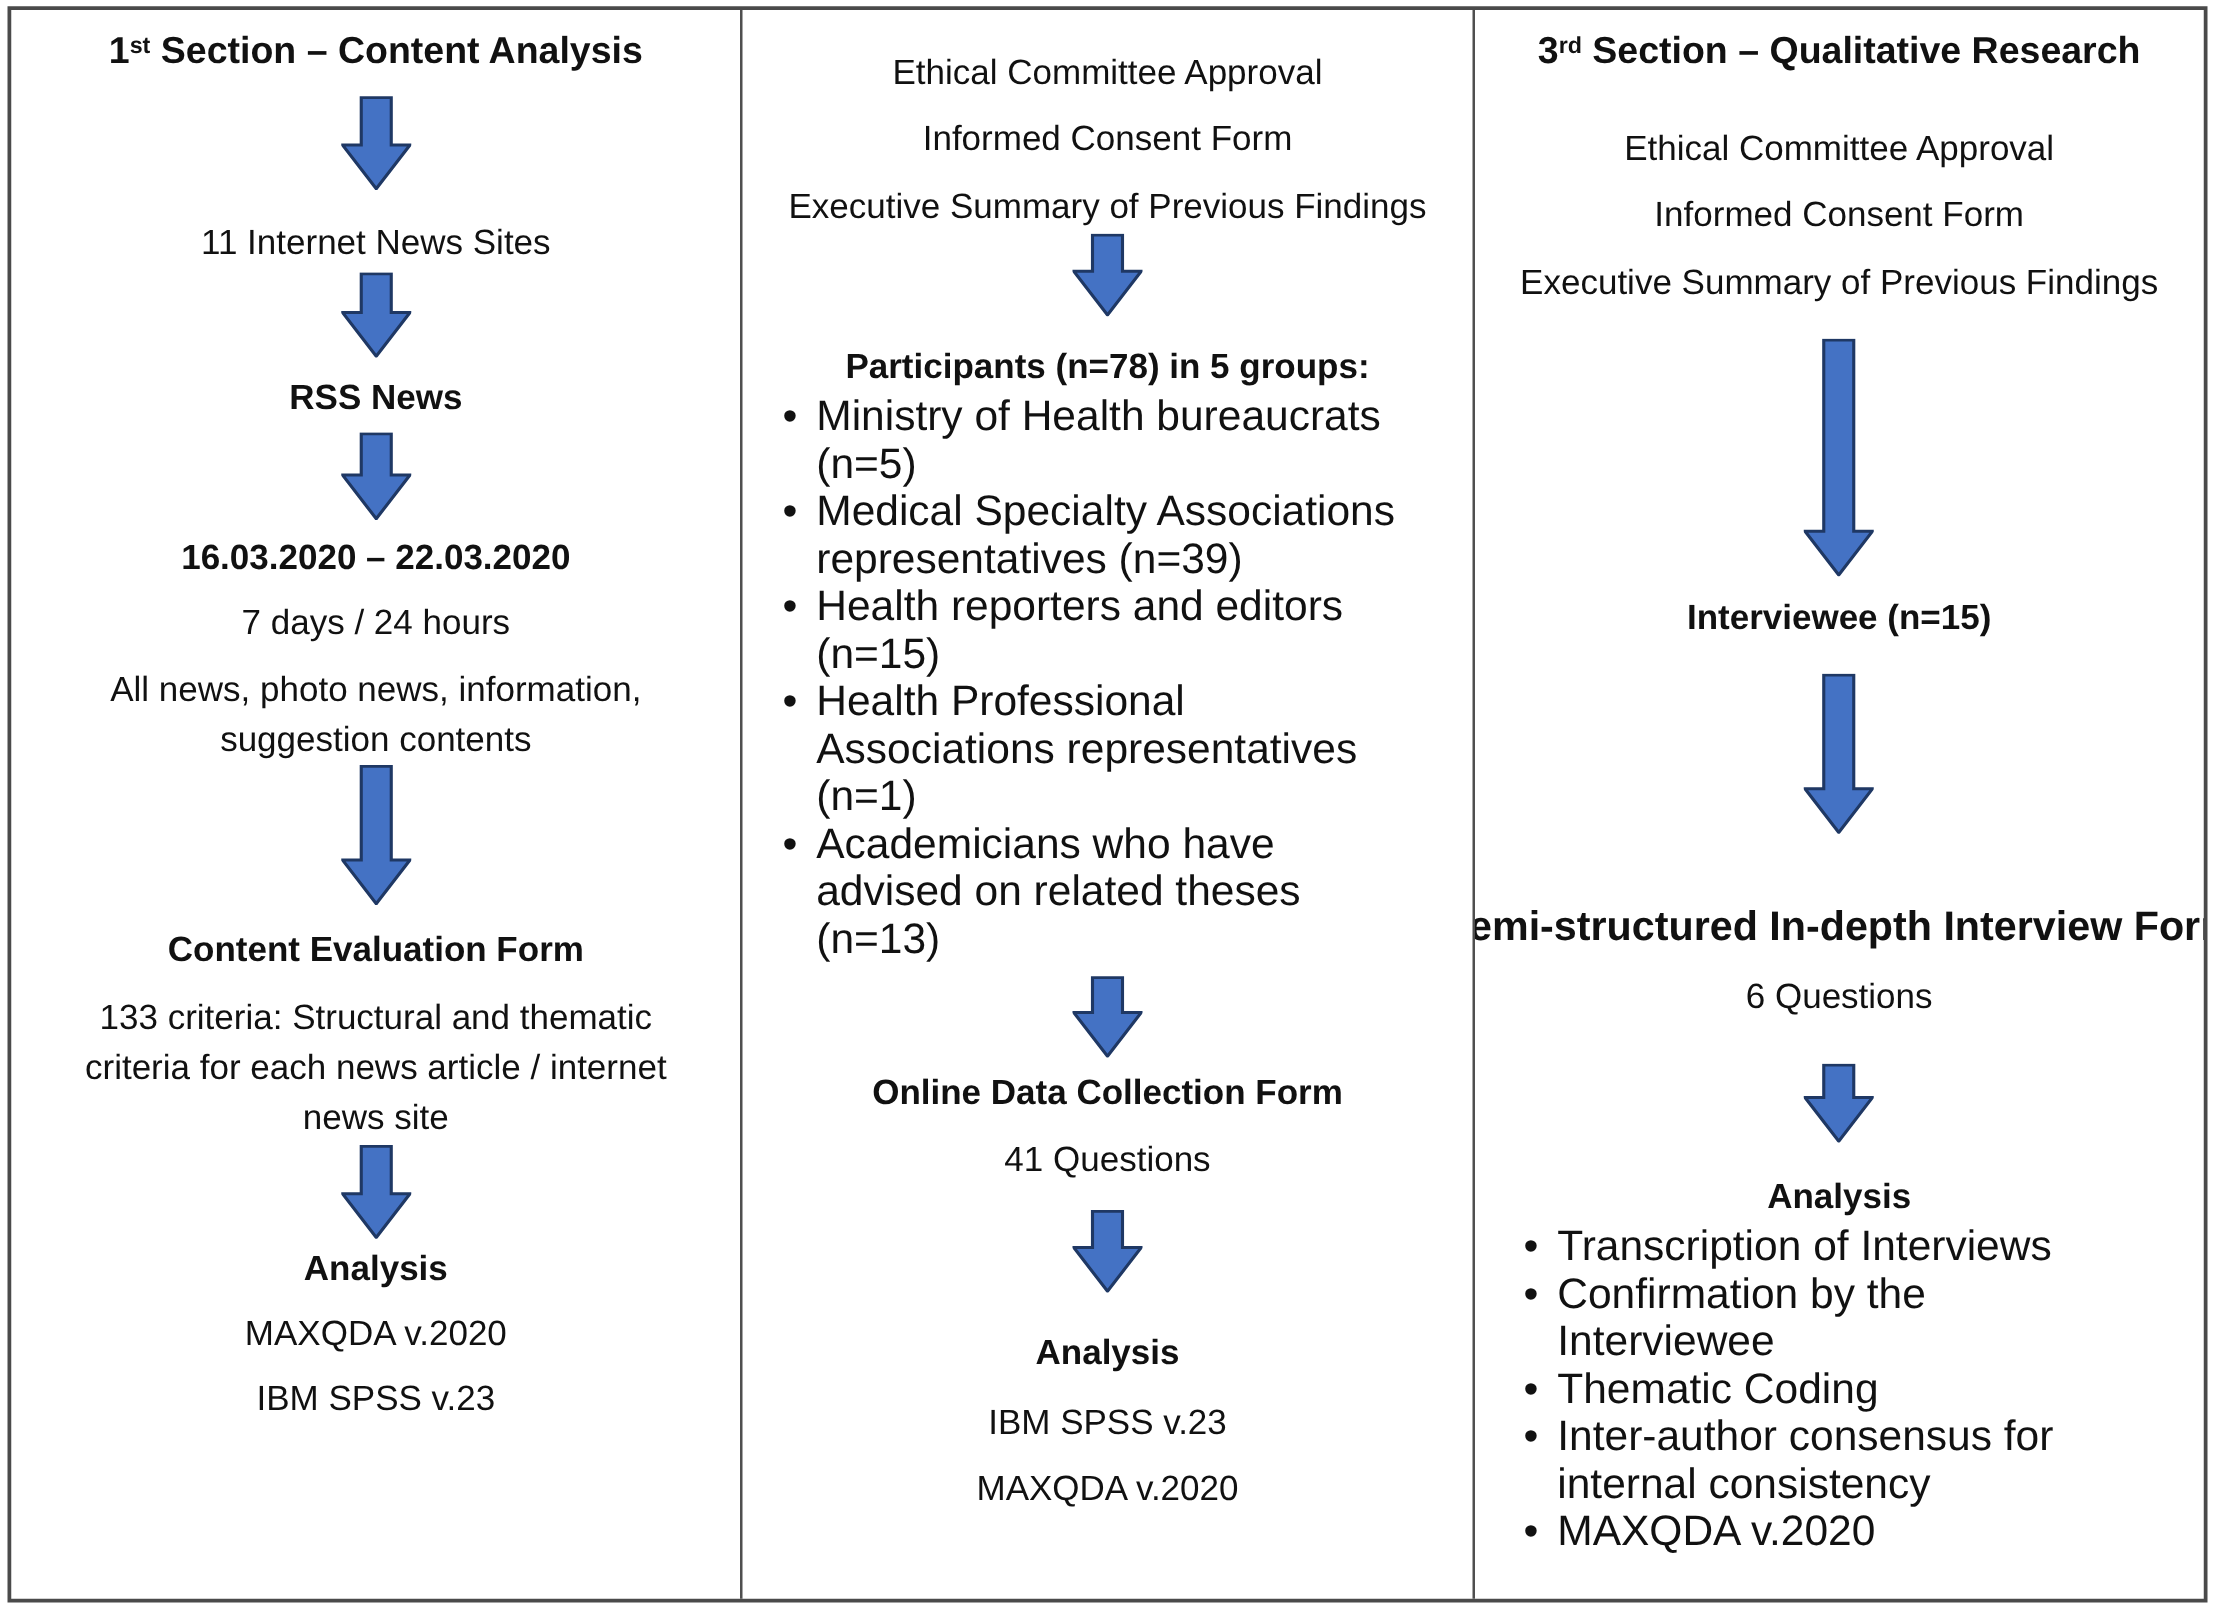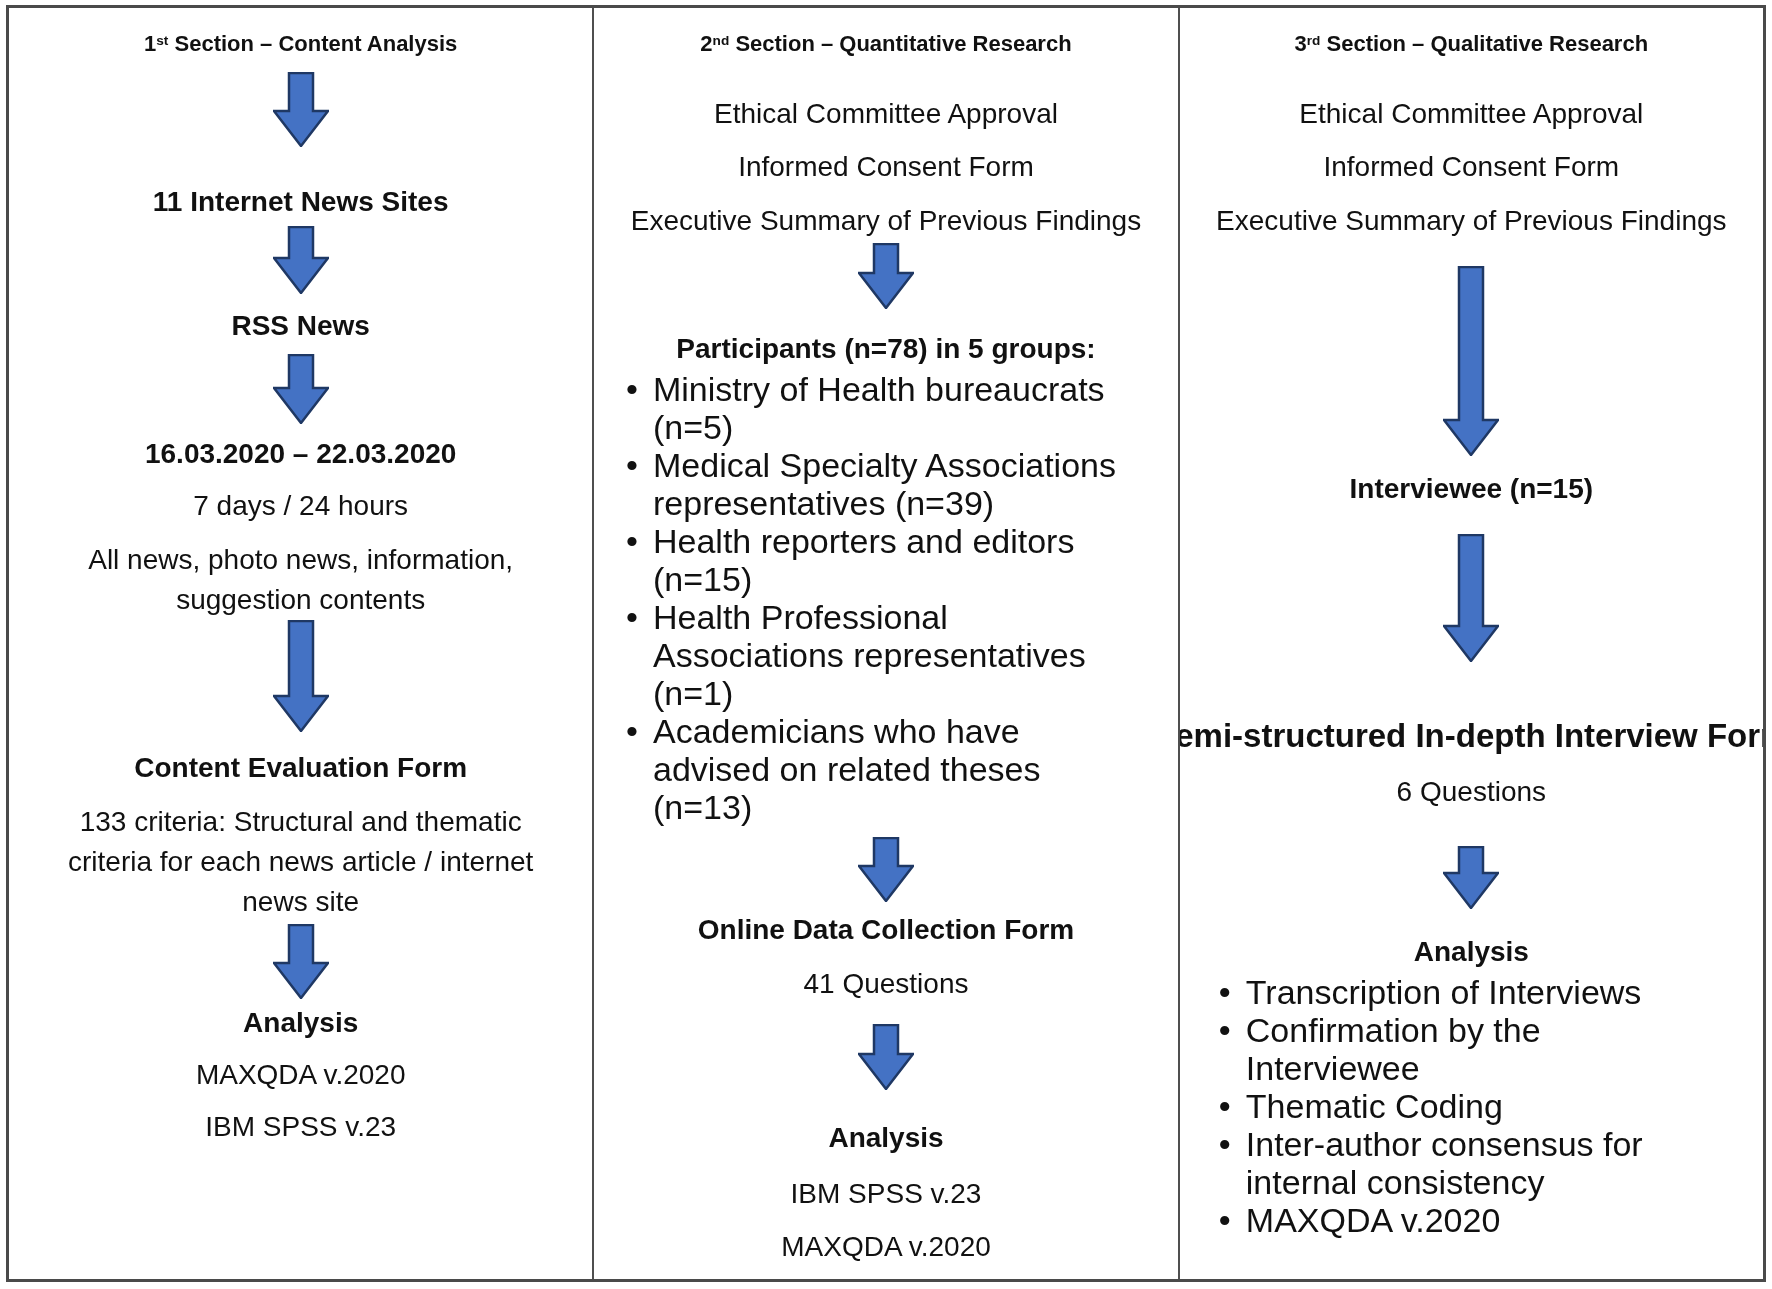--- a/index.html
+++ b/index.html
@@ -30,24 +30,23 @@
   }
   .col.divider { border-right: 2px solid #4f4f4f; }
 
   .t {
     font-size: 28px;
     line-height: 40px;
   }
   .b { font-weight: 700; }
   .i { font-style: italic; }
   .title {
-    font-size: 22px;
+    font-size: 30px;
     font-weight: 700;
-    line-height: 41px;
-    margin-top: 12px;
+    line-height: 56px;
   }
   .sup {
     font-size: 0.62em;
     vertical-align: 0.45em;
     font-weight: 700;
   }
   .arrow { display: block; }
   .arrow polygon {
     fill: var(--arrow-fill, #4472c4);
     stroke: var(--arrow-stroke, #1f3864);
@@ -67,21 +66,21 @@
     padding-left: 27px;
   }
   ul.bullets li::before {
     content: "\2022";
     position: absolute;
     left: 0;
     top: 0;
   }
   
   .c1-a1 { margin-top: 8px; }
-  .c1-news { margin-top: 35px; font-weight: bold; }
+  .c1-news { margin-top: 22px; }
   .c1-a2 { margin-top: 4px; }
   .c1-rss { margin-top: 12px; }
   .c1-contents { margin-top: 12px; }
   .c1-a3 { margin-top: 8px; }
   .c1-date { margin-top: 10px; }
   .c1-days { margin-top: 12px; }
   .c1-types { margin-top: 14px; max-width: 480px; }
   .c1-a4 { margin-top: 0px; }
   .c1-form { margin-top: 16px; }
   .c1-criteria { margin-top: 14px; max-width: 515px; }
@@ -155,21 +154,20 @@
     <svg class="arrow c1-a5" width="56" height="75">
         <polygon points="16,1 40,1 40,39 55,39 28,74 1,39 16,39"></polygon>
       </svg>
 
     <div class="t b c1-analysis">Analysis</div>
     <div class="t c1-tool1">MAXQDA v.2020</div>
     <div class="t c1-tool2">IBM SPSS v.23</div>
   </div>
 
   <div class="col divider">
-    <div class="title"><span>2</span><span class="sup">nd</span><span> Section – Quantitative Research</span></div>
 
     <div class="t c2-ethical">Ethical Committee Approval</div>
     <div class="t c2-consent">Informed Consent Form</div>
     <div class="t c2-summary">Executive Summary of Previous Findings</div>
 
     <svg class="arrow c2-a1" width="56" height="66">
         <polygon points="16,1 40,1 40,30 55,30 28,65 1,30 16,30"></polygon>
       </svg>
 
     <div class="t b c2-participants">Participants (n=78) in 5 groups:</div>

